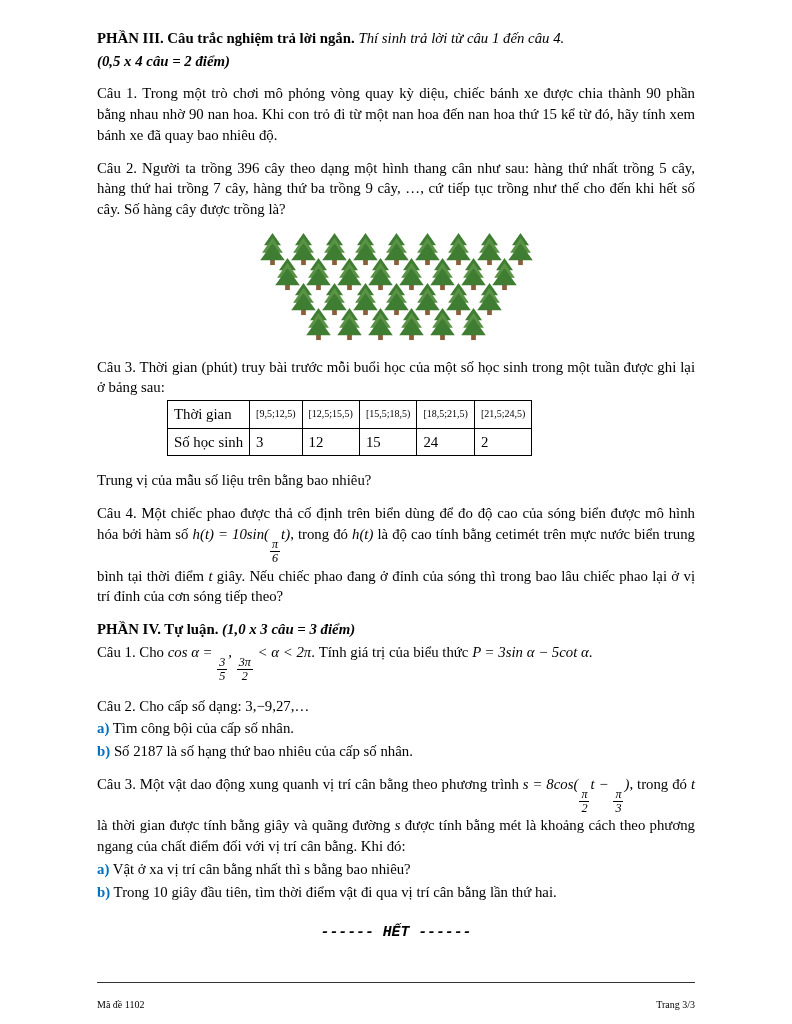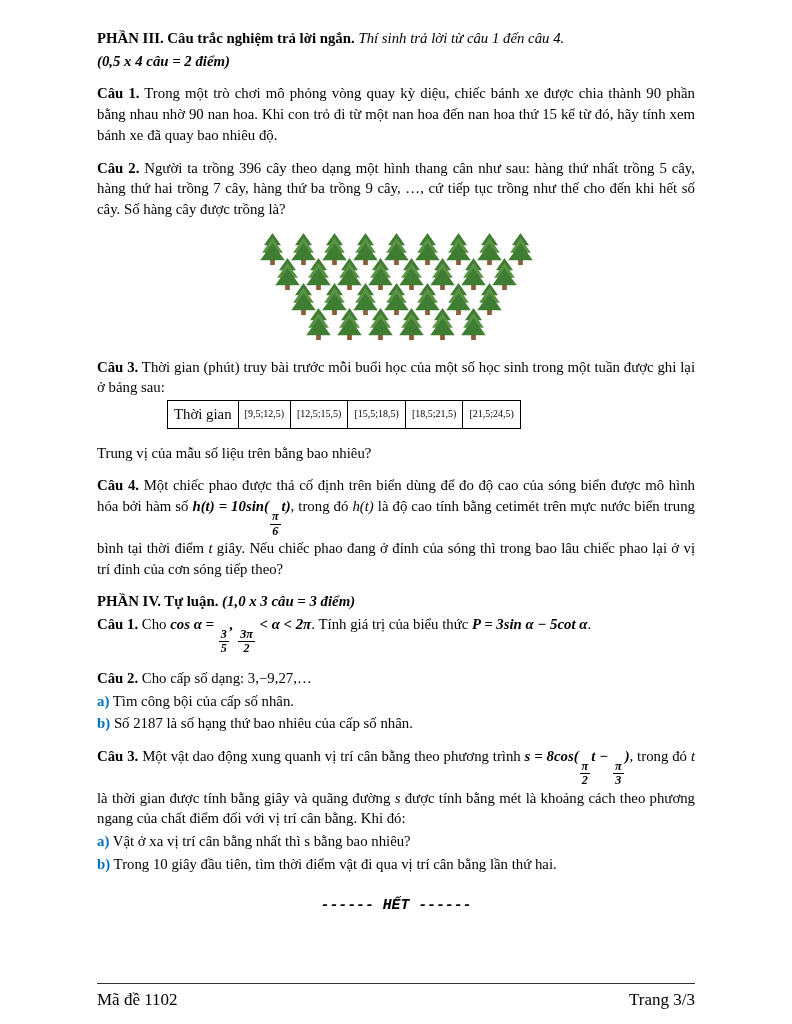--- a/index.html
+++ b/index.html
@@ -11,47 +11,47 @@
     box-sizing:border-box;
     padding:28px 97px 0 97px;
     font-family:"Liberation Serif", serif;
     font-size:14.8px;
     line-height:1.40;
     color:#000;
     overflow:hidden;
   }
   p{margin:0 0 12px 0;text-align:justify;}
   .tight{margin-bottom:2px;}
-  b.qlabel{font-weight:bold;}
+  b.qlabel{font-weight:normal;}
   .it{font-style:italic;}
   .bi{font-weight:bold;font-style:italic;margin-top:46px;}
   .blue{color:#0070C0;font-weight:bold;}
   .sub{margin:0 0 2px 0;}
-  .math{font-family:"Liberation Serif", serif;font-style:italic;white-space:nowrap;font-weight:bold;}
+  .math{font-family:"Liberation Serif", serif;font-style:italic;white-space:nowrap;}
   .frac{
     display:inline-flex;flex-direction:column;align-items:center;
     vertical-align:-0.75em;line-height:1.1;font-size:0.82em;margin:0 1px;
   }
   .frac .num{border-bottom:1px solid #000;padding:0 2px;display:block;}
   .frac .den{display:block;padding:0 2px;}
   
   .tree-figure{display:flex;flex-direction:column;align-items:center;margin:2px 0 16px 0;}
   .tree-row{display:flex;justify-content:center;}
   .tree-row + .tree-row{margin-top:-9px;}
   
   table.freq{border-collapse:collapse;margin:2px 0 14px 70px;border-radius:11px;}
   table.freq td{border:1px solid #000;padding:3px 6px;font-size:10px;vertical-align:middle;}
   table.freq td.lbl{font-size:14.8px;}
   
   .end-mark{text-align:center;font-weight:bold;font-style:italic;margin-top:20px;font-family:Liberation Mono, monospace;}
   .footer{
     position:absolute;left:97px;right:97px;bottom:12px;
     border-top:1px solid #333;
     display:flex;justify-content:space-between;
-    padding-top:4px;font-size:17px;
+    padding-top:15px;font-size:10px;
   }
 </style>
 </head>
 <body>
 
 <div class="page">
 
   <p class="tight"><b>PHẦN III. Câu trắc nghiệm trả lời ngắn.</b> <span class="it">Thí sinh trả lời từ câu 1 đến câu 4.</span></p>
   <p><span class="bi">(0,5 x 4 câu = 2 điểm)</span></p>
 
@@ -255,20 +255,28 @@
   <table class="freq">
     <tbody>
         <tr>
       <td class="lbl">Thời gian</td>
       <td>[9,5;12,5)</td>
       <td>[12,5;15,5)</td>
       <td>[15,5;18,5)</td>
       <td>[18,5;21,5)</td>
       <td>[21,5;24,5)</td>
     </tr>
+    <tr>
+      <td class="lbl">Số học sinh</td>
+      <td class="lbl">3</td>
+      <td class="lbl">12</td>
+      <td class="lbl">15</td>
+      <td class="lbl">24</td>
+      <td class="lbl">2</td>
+    </tr>
   </tbody>
     </table>
 
   <p>Trung vị của mẫu số liệu trên bằng bao nhiêu?</p>
 
   <p><b class="qlabel">Câu 4.</b> <span>Một chiếc phao được thả cố định trên biển dùng để đo độ cao của sóng biển được mô hình hóa bởi hàm số </span><span class="math"><span>h(t) = 10sin(</span><span class="frac">
           <span class="num">π</span>
           <span class="den">6</span>
         </span><span>t)</span></span><span>, trong đó </span><span class="it">h(t)</span><span> là độ cao tính bằng cetimét trên mực nước biển trung bình tại thời điểm </span><span class="it">t</span><span> giây. Nếu chiếc phao đang ở đỉnh của sóng thì trong bao lâu chiếc phao lại ở vị trí đỉnh của cơn sóng tiếp theo?</span></p>
 

